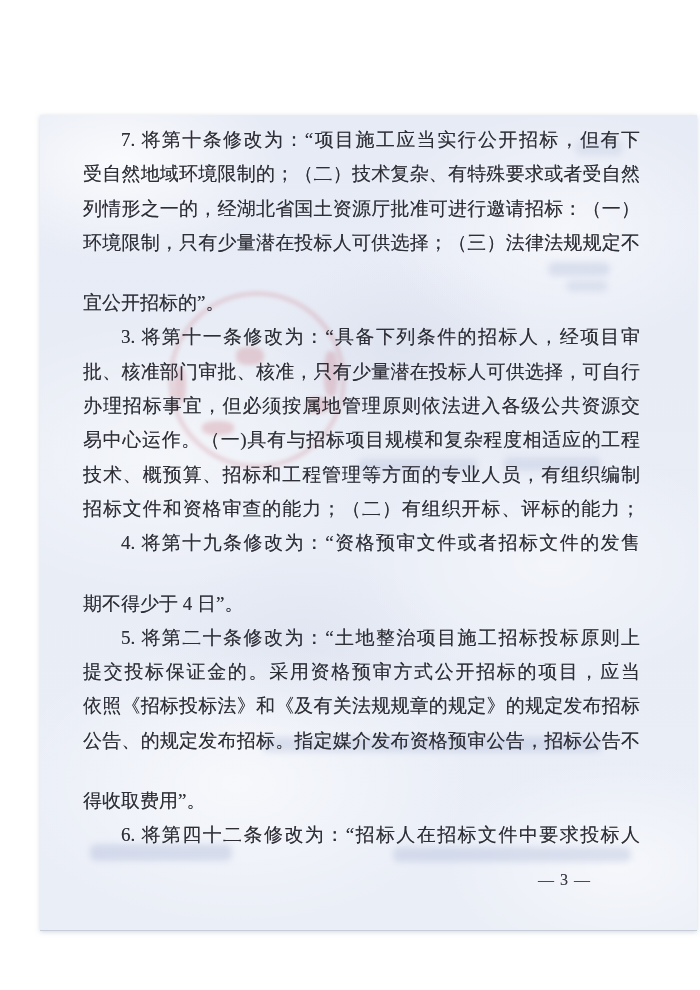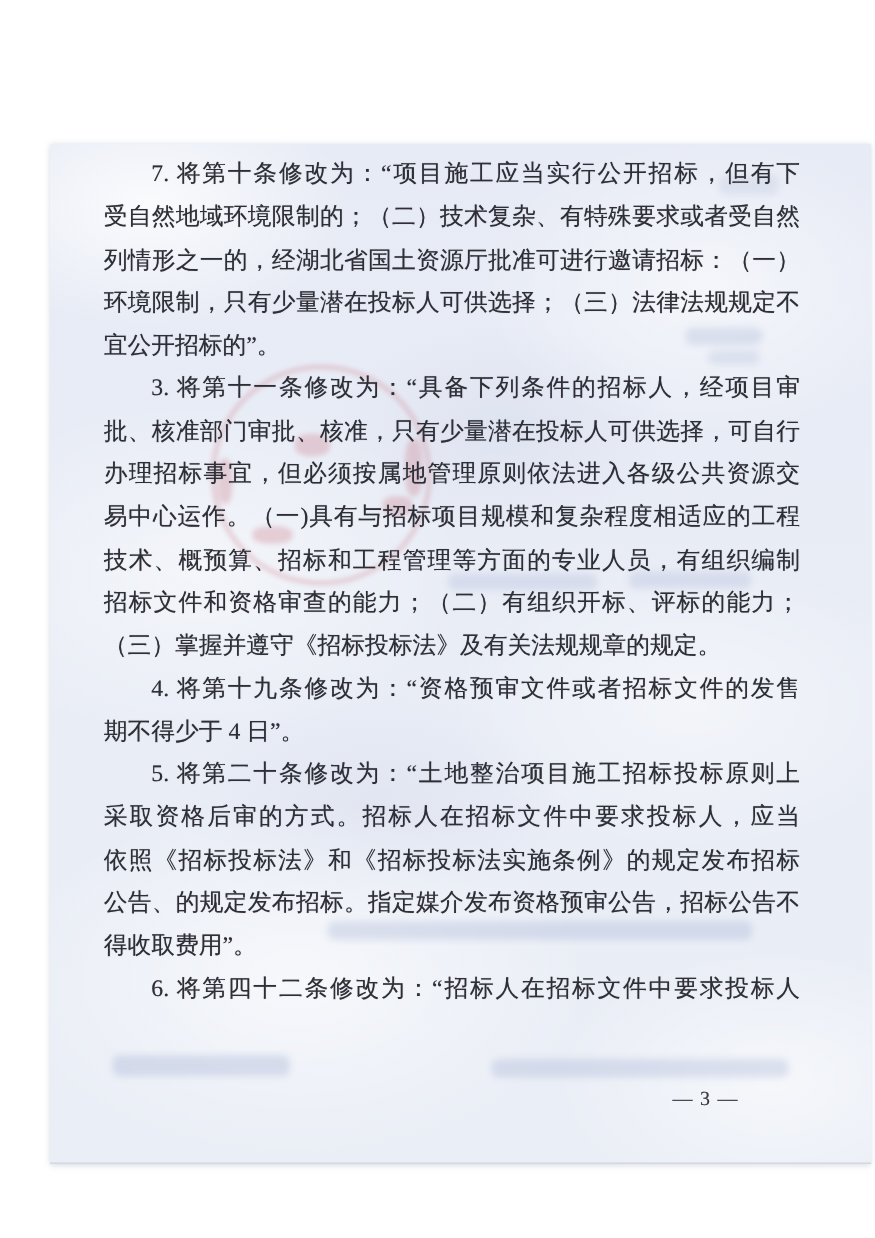--- a/index.html
+++ b/index.html
@@ -32,21 +32,21 @@
   .text-block{
     position:absolute;left:43px;top:8px;width:557px;
     font-size:19px;color:var(--ink);
     text-shadow:0 0 .6px rgba(46,46,54,.55);
   }
   .line{
     height:34.3px;line-height:34.3px;overflow:hidden;
     text-align:justify;text-align-last:justify;
   }
   .line.first{text-indent:2em;}
-  .line.end{text-align:center;text-align-last:left;}
+  .line.end{text-align:center;text-align-last:left;margin-top:26px;}
   .page-number{
     position:absolute;left:498px;top:755px;height:20px;line-height:20px;
     font-size:16px;color:#3a3a44;letter-spacing:1px;
     text-shadow:0 0 .5px rgba(58,58,68,.5);
   }
   .seal{
     position:absolute;left:129px;top:177px;width:170px;height:170px;
     border-radius:50%;border:3px solid currentColor;color:var(--seal-red);
     opacity:.3;filter:blur(2px);
   }
@@ -101,32 +101,31 @@
       <div class="line end">宜公开招标的”。</div>
     </section>
 
     <section>
       <div class="line first">3. 将第十一条修改为：“具备下列条件的招标人，经项目审</div>
       <div class="line">批、核准部门审批、核准，只有少量潜在投标人可供选择，可自行</div>
       <div class="line">办理招标事宜，但必须按属地管理原则依法进入各级公共资源交</div>
       <div class="line">易中心运作。（一)具有与招标项目规模和复杂程度相适应的工程</div>
       <div class="line">技术、概预算、招标和工程管理等方面的专业人员，有组织编制</div>
       <div class="line">招标文件和资格审查的能力；（二）有组织开标、评标的能力；</div>
-      <div class="line end">（三）掌握并遵守《招标投标法》及有关法规规章的规定。</div>
     </section>
 
     <section>
       <div class="line first">4. 将第十九条修改为：“资格预审文件或者招标文件的发售</div>
       <div class="line end">期不得少于 4 日”。</div>
     </section>
 
     <section>
       <div class="line first">5. 将第二十条修改为：“土地整治项目施工招标投标原则上</div>
-      <div class="line">采取资格后审的方式。招标人在招标文件中要求投标人，应当</div>
-      <div class="line">依照《招标投标法》和《招标投标法实施条例》的规定发布招标</div>
+      <div class="line">提交投标保证金的。采用资格预审方式公开招标的项目，应当</div>
+      <div class="line">依照《招标投标法》和《及有关法规规章的规定》的规定发布招标</div>
       <div class="line">公告、的规定发布招标。指定媒介发布资格预审公告，招标公告不</div>
       <div class="line end">得收取费用”。</div>
     </section>
 
     <section>
       <div class="line first">6. 将第四十二条修改为：“招标人在招标文件中要求投标人</div>
     </section>
 
   </div>
 

